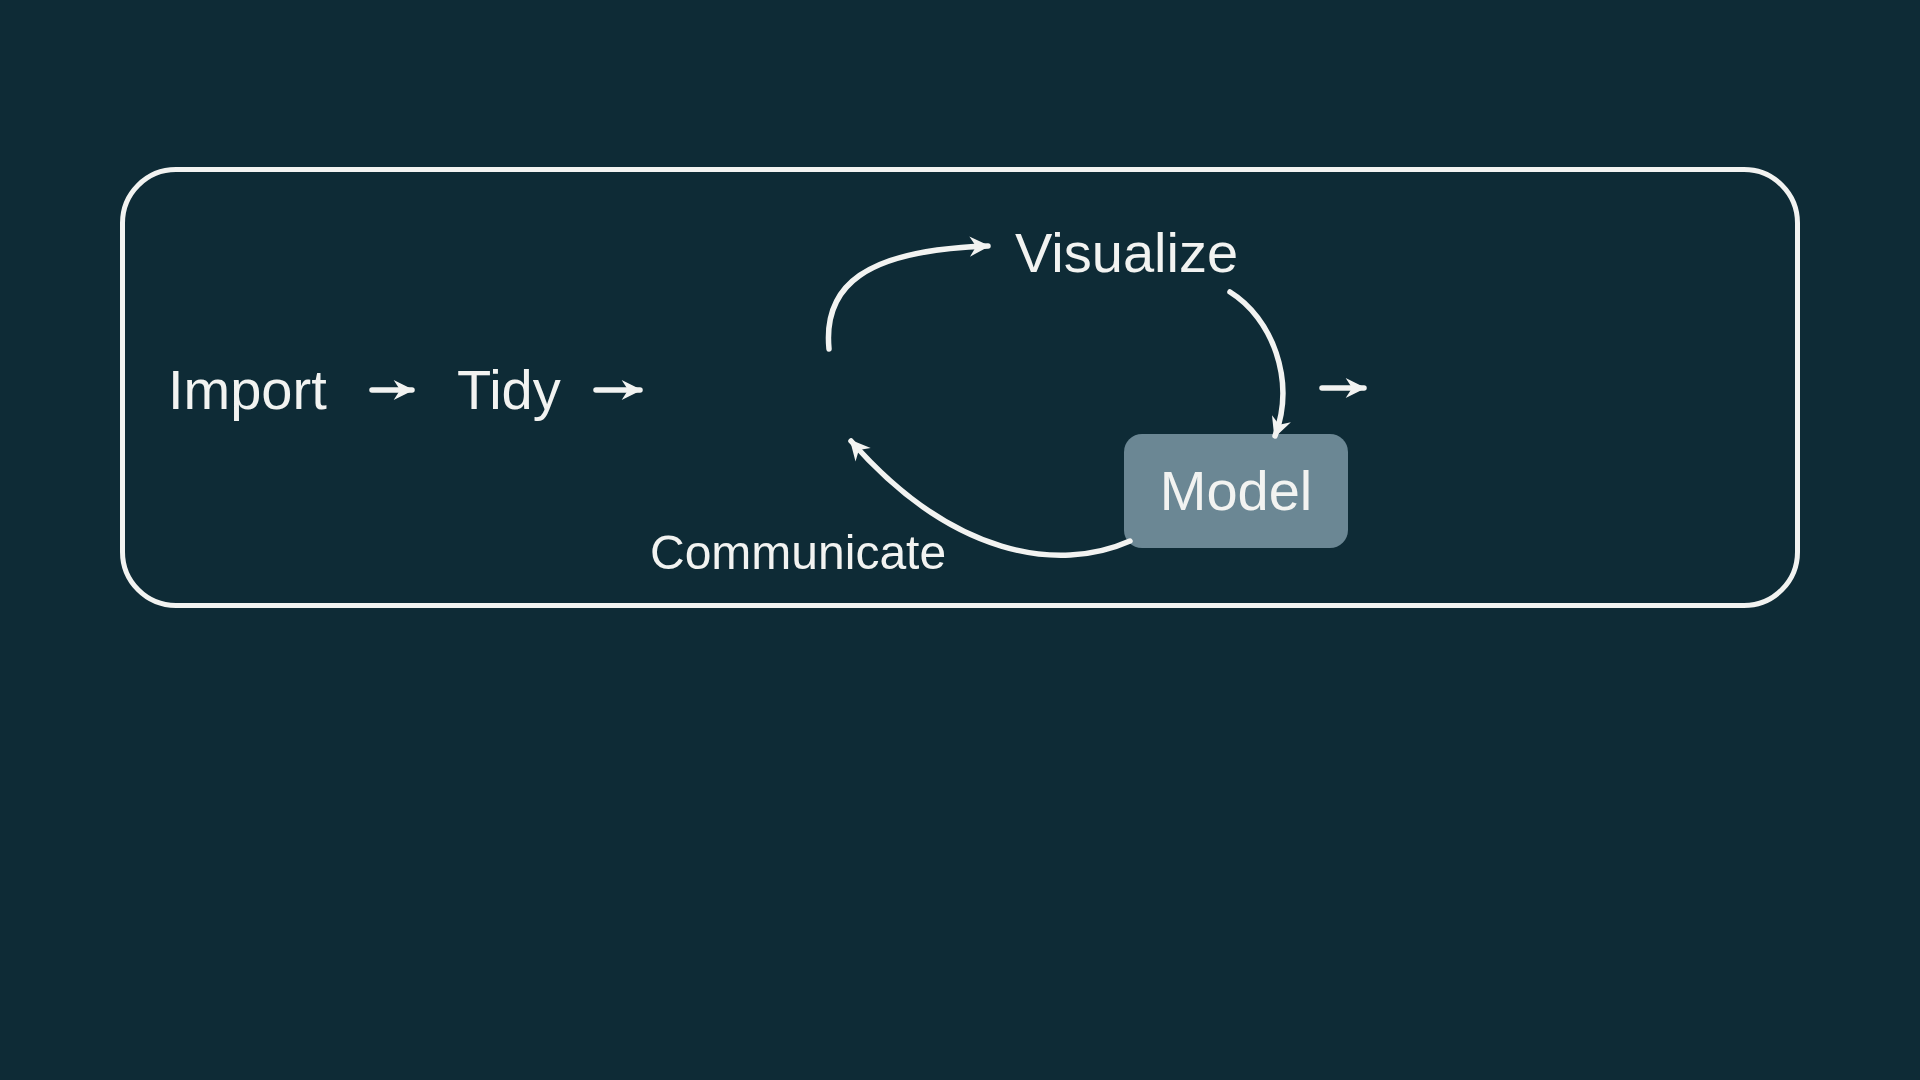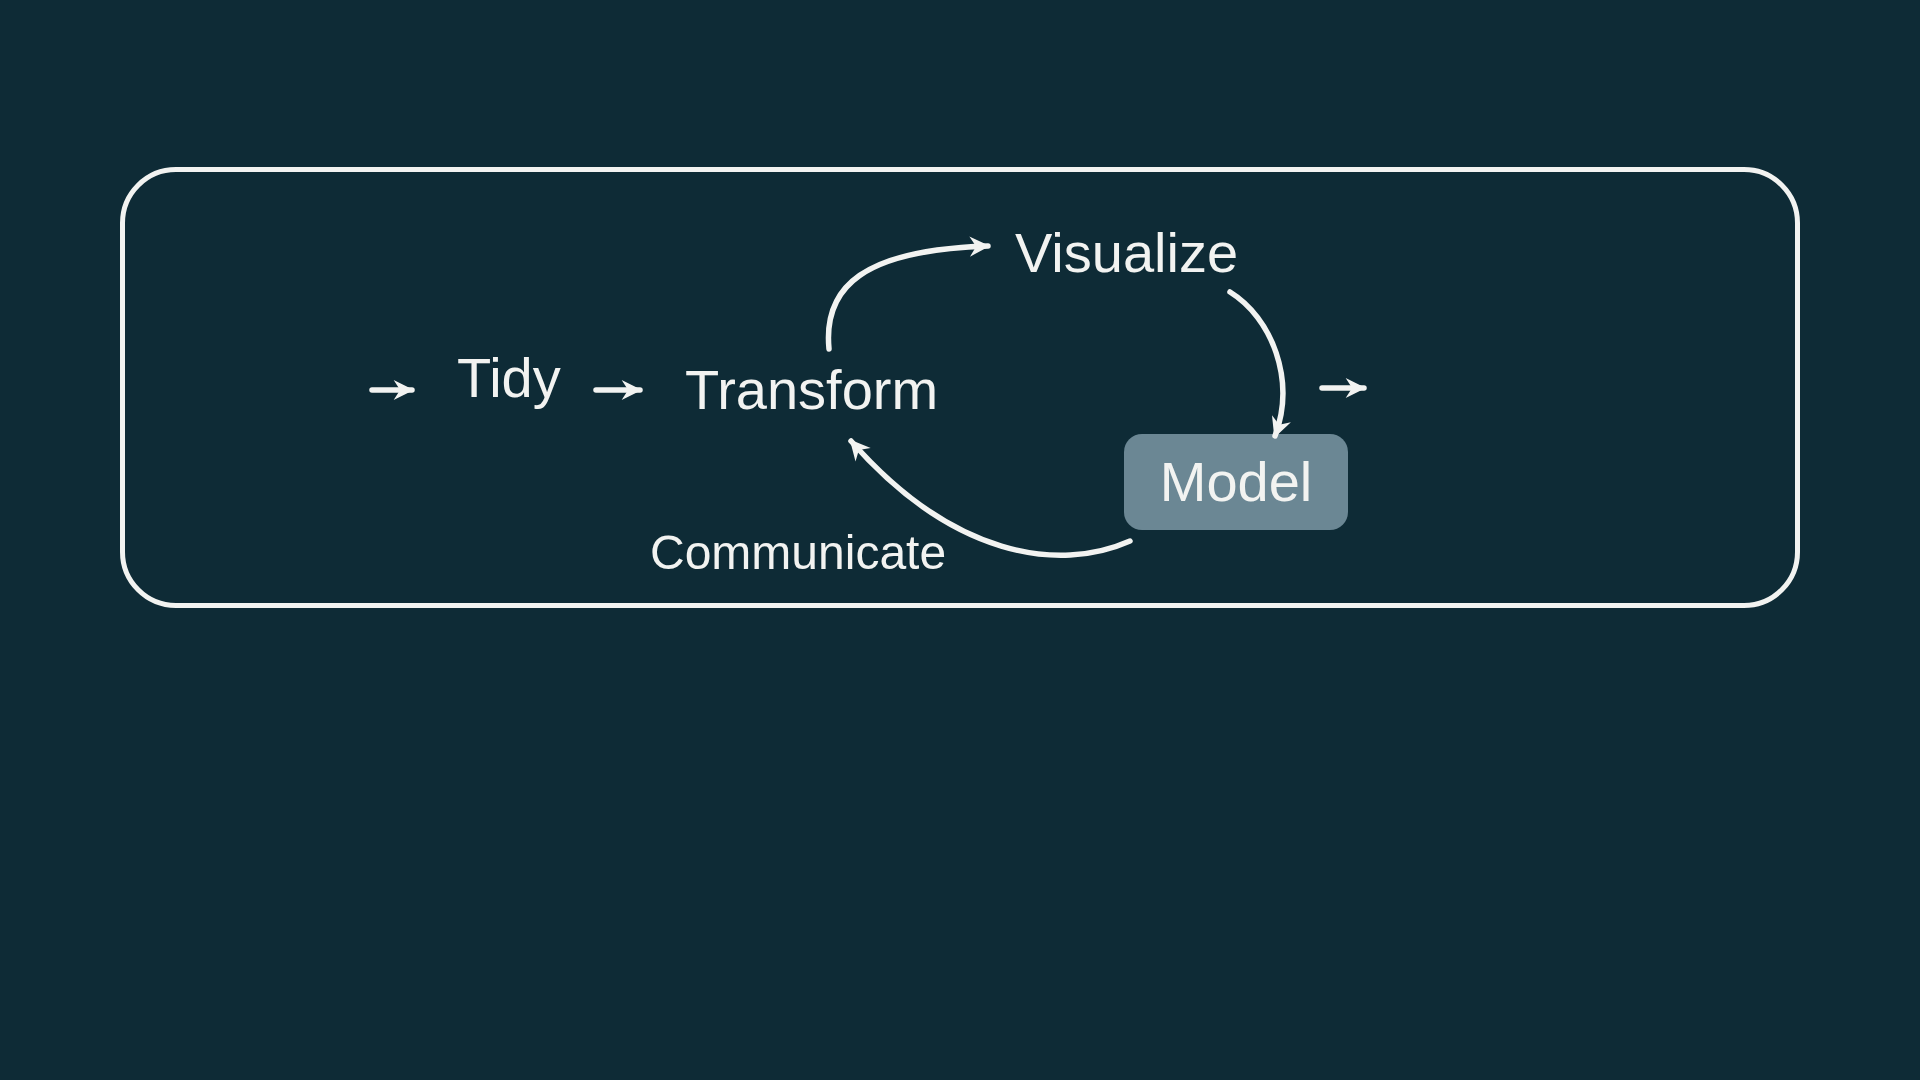--- a/index.html
+++ b/index.html
@@ -31,32 +31,32 @@
     color: var(--fg-color, #f2f3f1);
     font-size: 56px;
     line-height: 64px;
     white-space: nowrap;
   }
   .label.small {
     font-size: 48px;
     line-height: 52px;
   }
   .node-import      { left: 168px;  top: 358px; }
-  .node-tidy        { left: 457px;  top: 346px; }
+  .node-tidy        { left: 457px;  top: 358px; }
   .node-transform   { left: 685px;  top: 358px; }
   .node-visualize   { left: 1015px; top: 221px; }
   .node-communicate { left: 1405px; top: 358px; }
   .ann-understand   { left: 650px;  top: 527px; }
   .ann-program      { left: 168px;  top: 647px; }
   .model-box {
     position: absolute;
     left: 1124px;
     top: 434px;
     width: 224px;
-    height: 96px;
+    height: 114px;
     border-radius: 18px;
     background: var(--box-color, #6b8794);
     display: flex;
     align-items: center;
     justify-content: center;
   }
   .model-box .label {
     position: static;
   }
   svg.arrows {
@@ -103,24 +103,24 @@
 
     <line class="shaft" x1="1322" y1="388" x2="1364" y2="388" marker-end="url(#ah)"></line>
 
     <path class="shaft" d="M 829 349 C 823 286, 864 250, 988 246" marker-end="url(#ah)"></path>
 
     <path class="shaft" d="M 1230 292 C 1272 318, 1296 380, 1275 436" marker-end="url(#ah)"></path>
 
     <path class="shaft" d="M 1130 541 C 1058 573, 952 556, 851 441" marker-end="url(#ah)"></path>
   </svg>
 
+  <div class="label node-import">Import</div>
 
   <div class="label node-tidy">Tidy</div>
 
-  <div class="label node-transform">Transform</div>
 
   <div class="label node-visualize">Visualize</div>
 
 
   <div class="label small ann-understand">Communicate</div>
 
 
 </div>
 
 </body></html>

